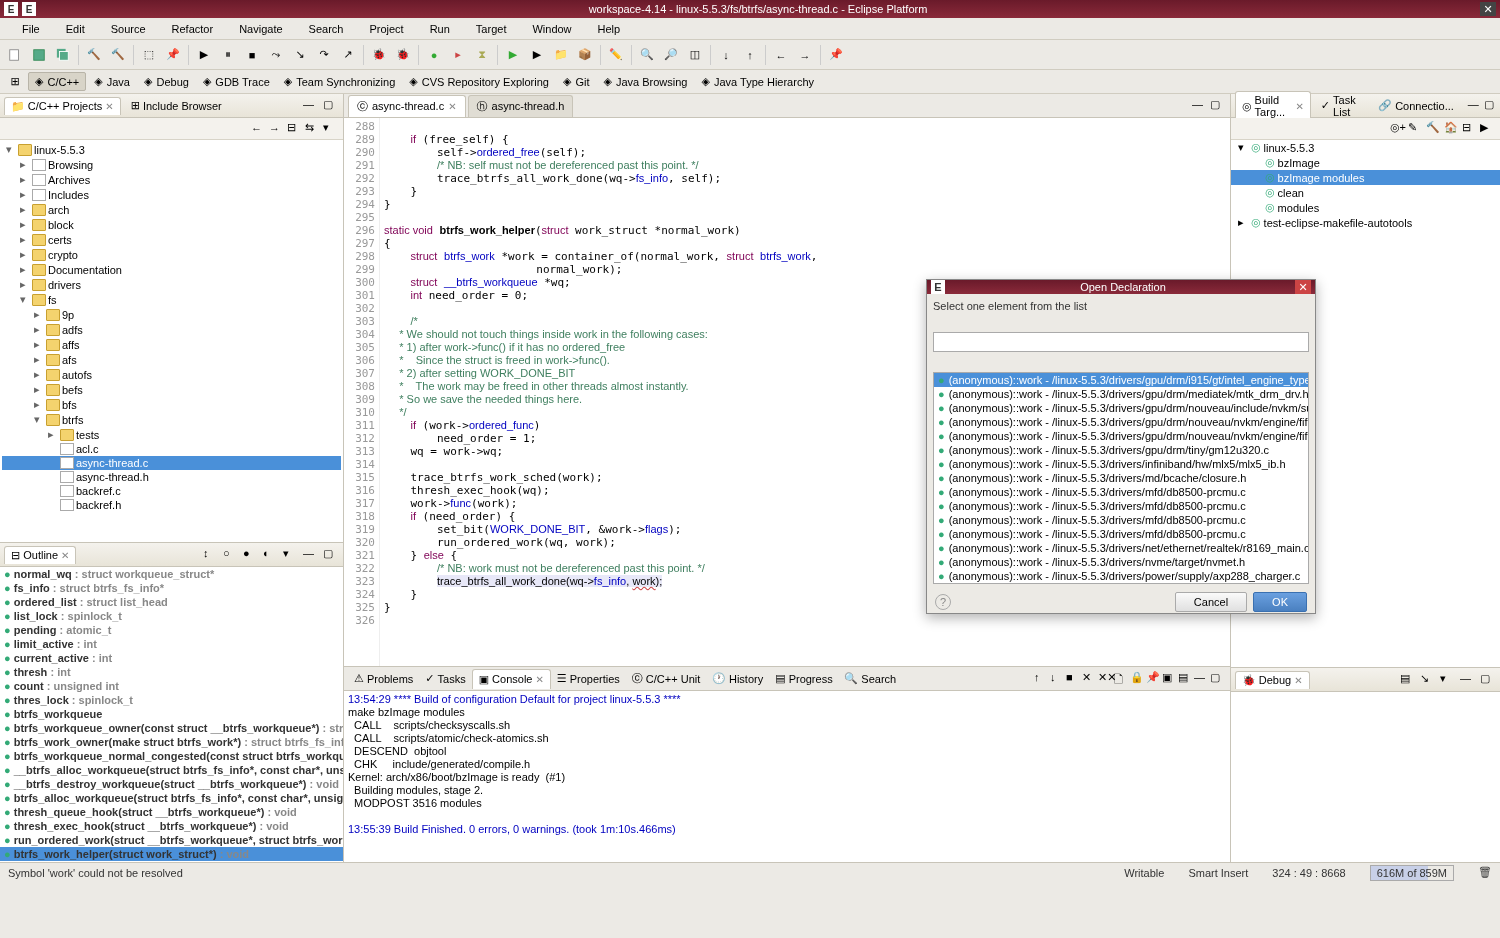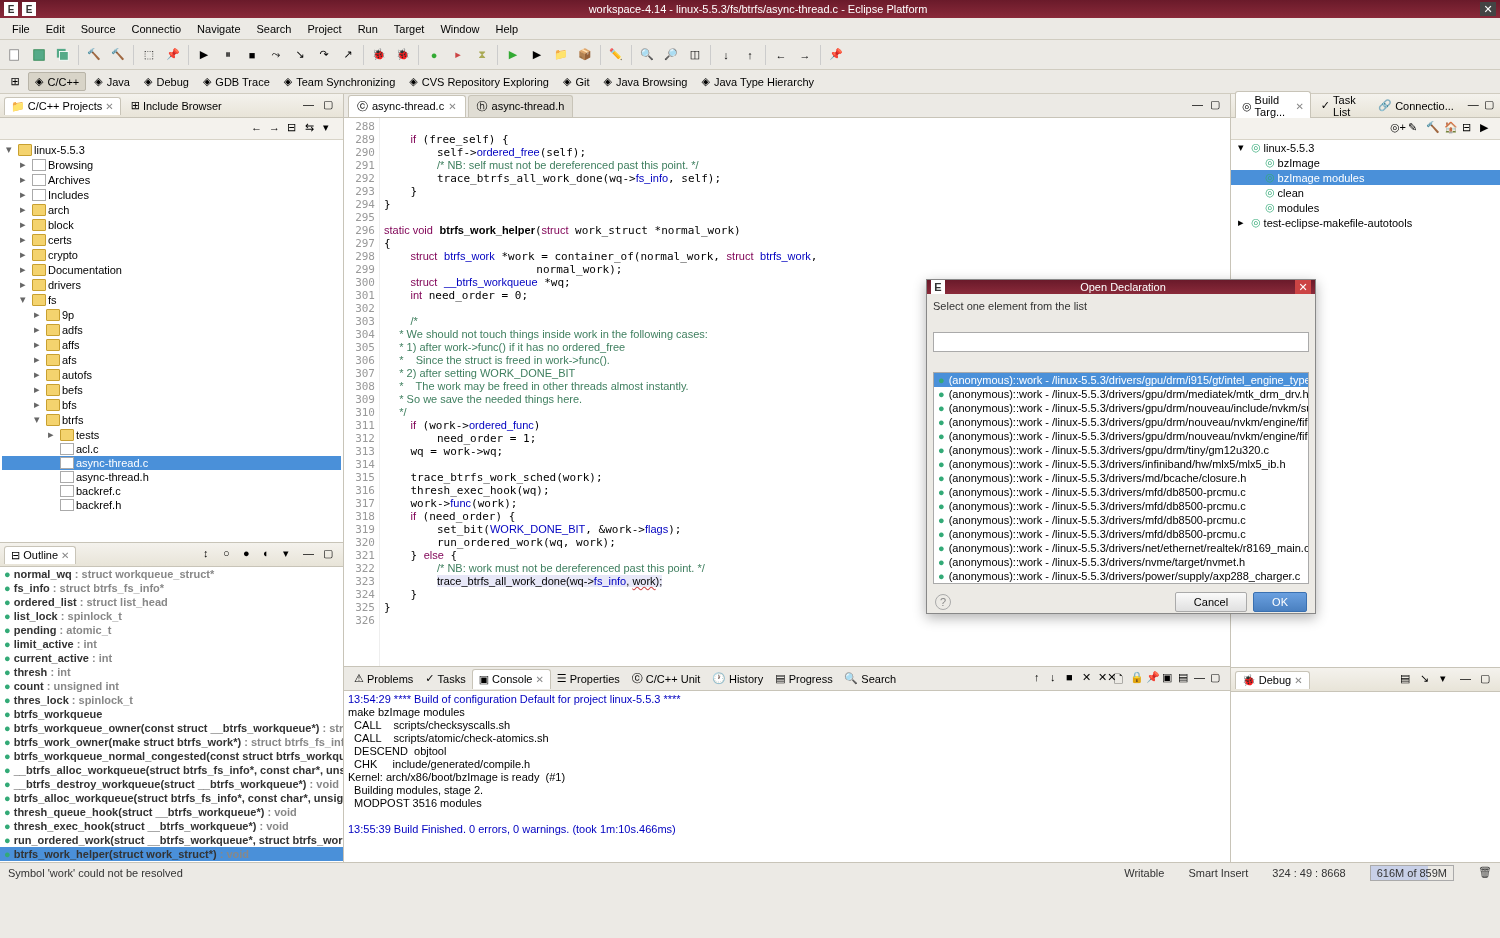--- a/index.html
+++ b/index.html
@@ -3,21 +3,21 @@
 <meta charset="utf-8">
 <style>
 * { margin: 0; padding: 0; box-sizing: border-box; font-family: "Segoe UI", Tahoma, sans-serif; font-size: 11px; }
 body { background: #eceae5; width: 1500px; height: 938px; overflow: hidden; position: relative; }
 .titlebar { background: linear-gradient(#6a1a2a, #8a2a3a); height: 18px; display: flex; align-items: center; color: #fff; padding: 0 4px; }
 .titlebar-icons { display: flex; gap: 4px; }
 .titlebar-icon { width: 14px; height: 14px; background: #fff; color: #333; display: flex; align-items: center; justify-content: center; font-weight: bold; font-size: 10px; }
 .titlebar-title { flex: 1; text-align: center; }
 .titlebar-close { width: 16px; height: 14px; background: #444; display: flex; align-items: center; justify-content: center; }
 .menubar { background: #eceae5; height: 22px; display: flex; align-items: center; padding: 0 4px; border-bottom: 1px solid #d0ccc0; }
-.menubar span { padding: 3px 8px; cursor: pointer; }
+.menubar span { padding: 3px 8px; cursor: pointer; margin-left: 10px; }
 .toolbar { background: #eceae5; height: 30px; display: flex; align-items: center; padding: 2px 4px; gap: 2px; border-bottom: 1px solid #d0ccc0; }
 .tb-btn { width: 22px; height: 22px; display: flex; align-items: center; justify-content: center; border-radius: 2px; }
 .tb-sep { width: 1px; height: 20px; background: #ccc; margin: 0 2px; }
 .perspective-bar { background: #eceae5; height: 24px; display: flex; align-items: center; padding: 0 4px; gap: 2px; border-bottom: 1px solid #d0ccc0; }
 .persp-btn { display: flex; align-items: center; gap: 4px; padding: 2px 6px; border-radius: 2px; }
 .persp-btn.active { background: #d8d4c8; border: 1px solid #b8b4a8; }
 .workbench { display: flex; height: 768px; }
 .left-col { width: 344px; display: flex; flex-direction: column; border-right: 1px solid #c8c4b8; }
 .view-header { height: 24px; background: linear-gradient(#f4f2ed, #e8e4d8); border-bottom: 1px solid #c8c4b8; display: flex; align-items: center; padding: 0 4px; gap: 4px; }
 .view-tab { display: flex; align-items: center; gap: 3px; padding: 2px 6px; background: #fff; border: 1px solid #c8c4b8; border-bottom: none; border-radius: 3px 3px 0 0; }
@@ -90,21 +90,21 @@
     <span class="titlebar-icon">E</span>
   </div>
   <span class="titlebar-title">workspace-4.14 - linux-5.5.3/fs/btrfs/async-thread.c - Eclipse Platform</span>
   <span class="titlebar-close">✕</span>
 </div>
 
 <div class="menubar">
   <span>File</span>
   <span>Edit</span>
   <span>Source</span>
-  <span>Connectio</span>
+  <span>Refactor</span>
   <span>Navigate</span>
   <span>Search</span>
   <span>Project</span>
   <span>Run</span>
   <span>Target</span>
   <span>Window</span>
   <span>Help</span>
 </div>
 
 <div class="toolbar">

